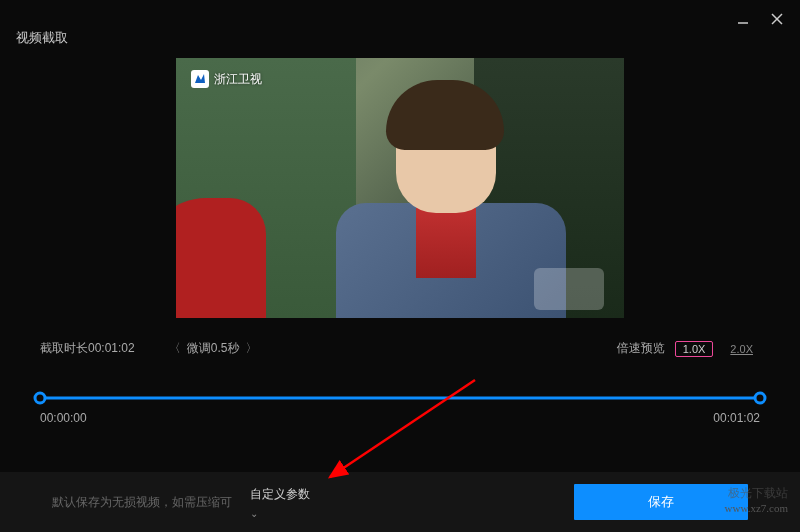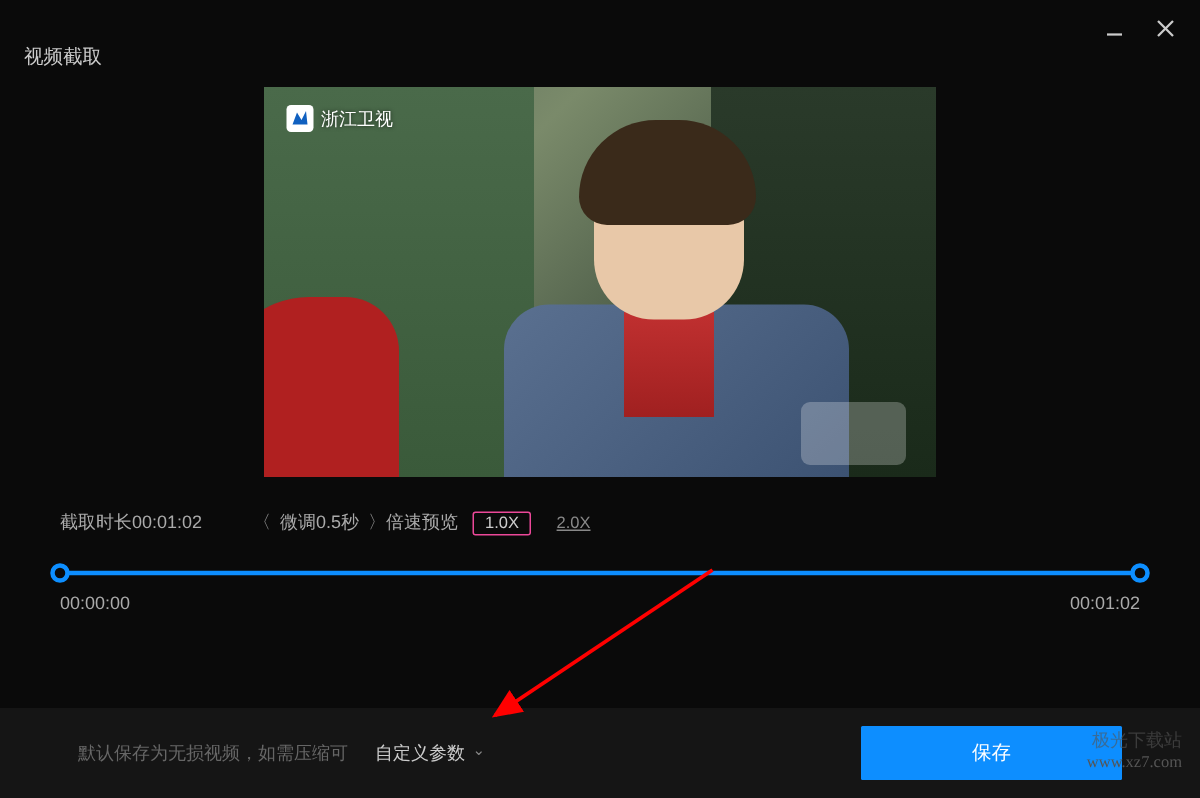--- a/index.html
+++ b/index.html
@@ -121,23 +121,24 @@
   align-items: center;
   justify-content: center;
 }
 .channel-badge .logo svg { width: 14px; height: 14px; }
 .controls-bar {
   padding: 10px 40px 0 40px;
 }
 .info-row {
   display: flex;
   align-items: center;
+  justify-content: space-between;
   font-size: 12px;
   color: #aaa;
-  margin-bottom: 16px;
+  margin-bottom: 32px;
 }
 .info-left {
   display: flex;
   align-items: center;
   gap: 34px;
 }
 .fine-tune {
   display: flex;
   align-items: center;
   gap: 6px;
@@ -212,20 +213,21 @@
   gap: 18px;
   font-size: 12px;
 }
 .bottom-left .desc { color: #666; }
 .custom-params {
   display: flex;
   align-items: flex-start;
   gap: 5px;
   color: #ccc;
   cursor: pointer;
+  flex-direction: column;
 }
 .custom-params .chev-down {
   font-size: 10px;
   color: #888;
 }
 .save-btn {
   background: #0d8eff;
   color: #fff;
   font-size: 13px;
   padding: 9px 74px;

